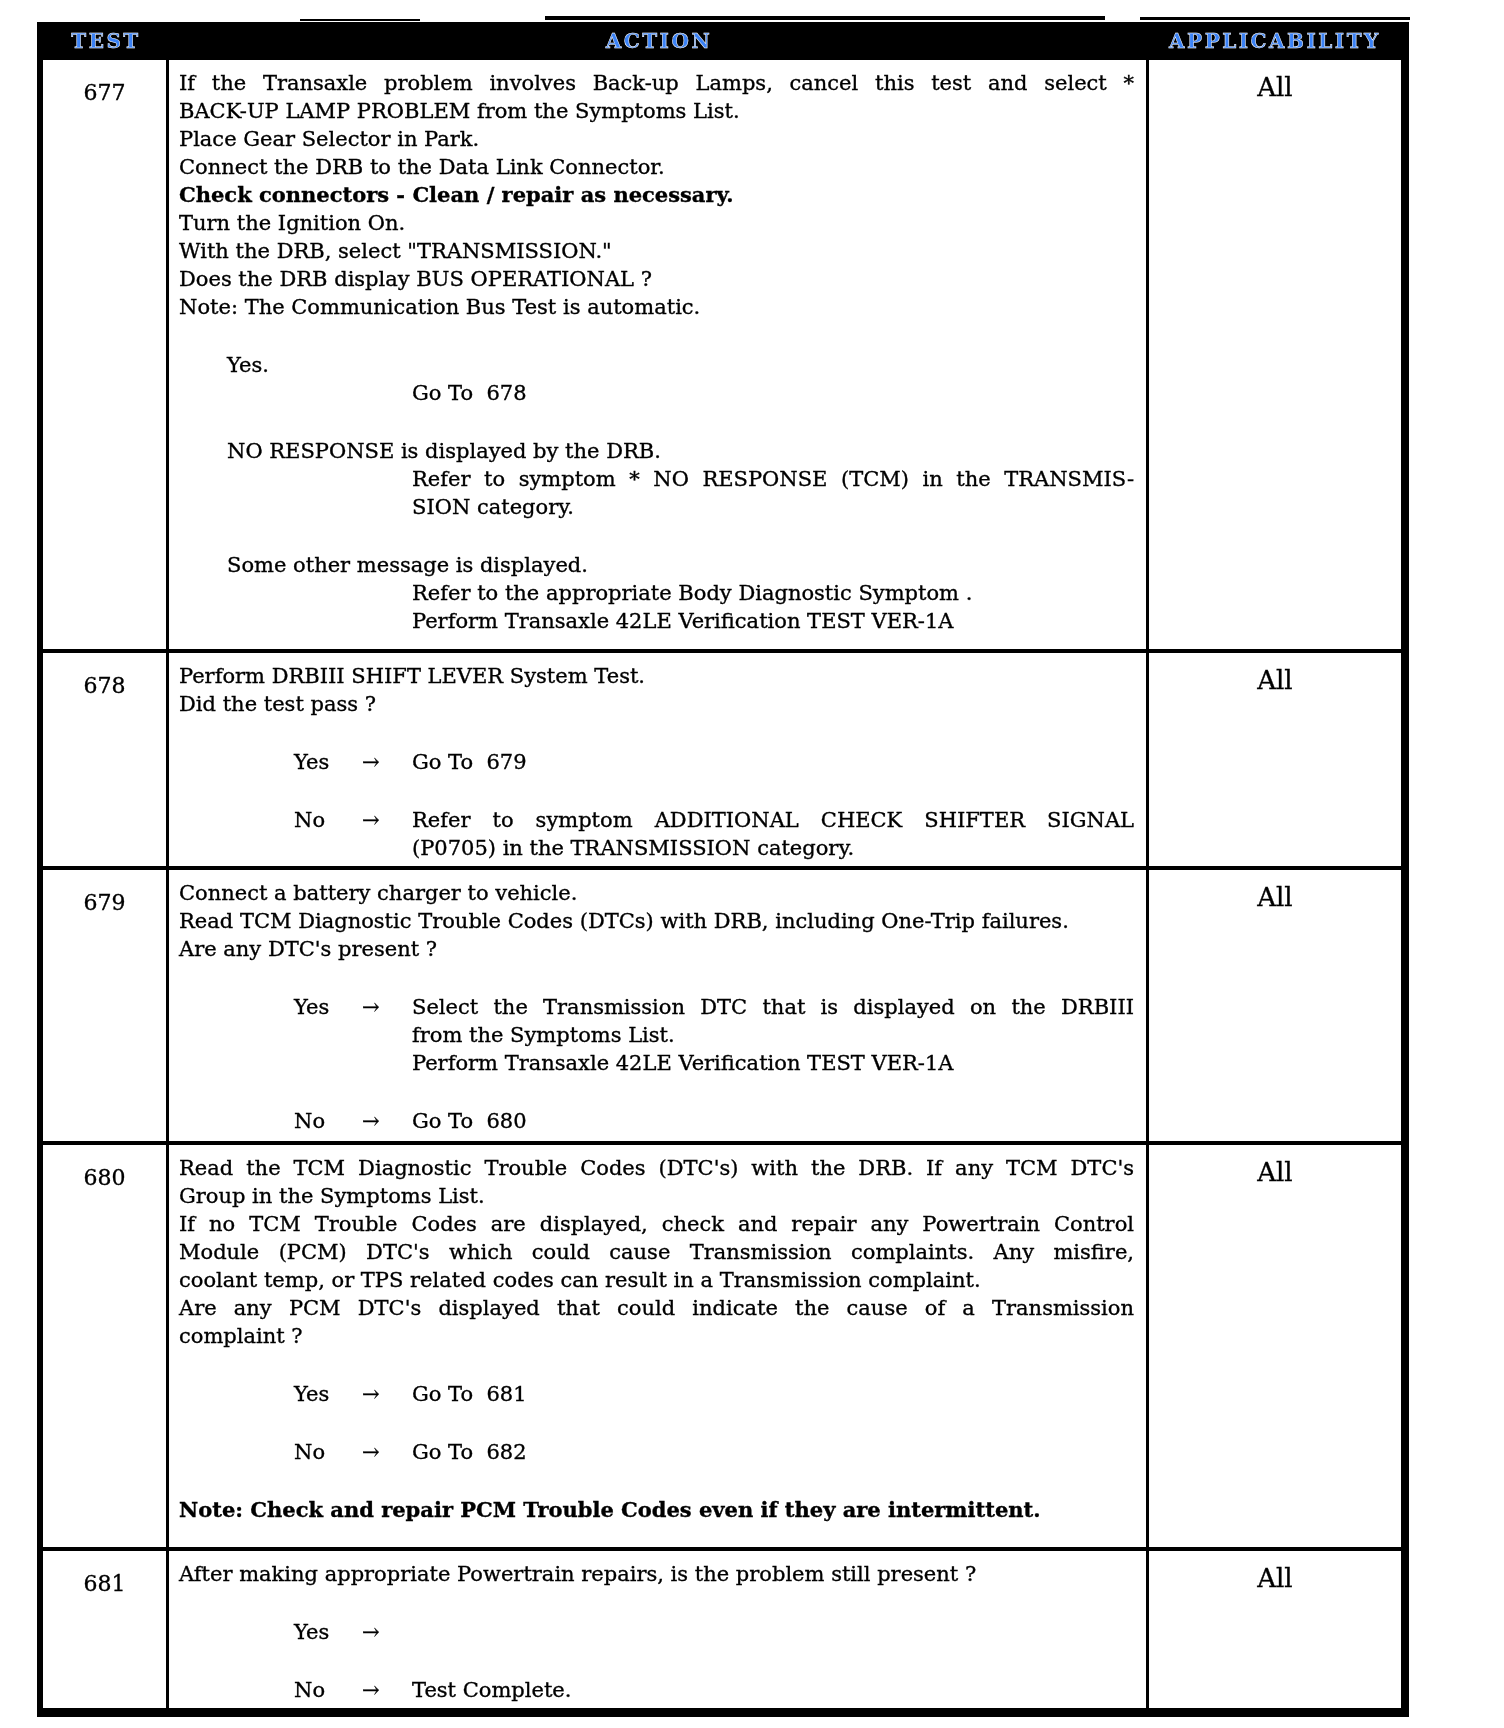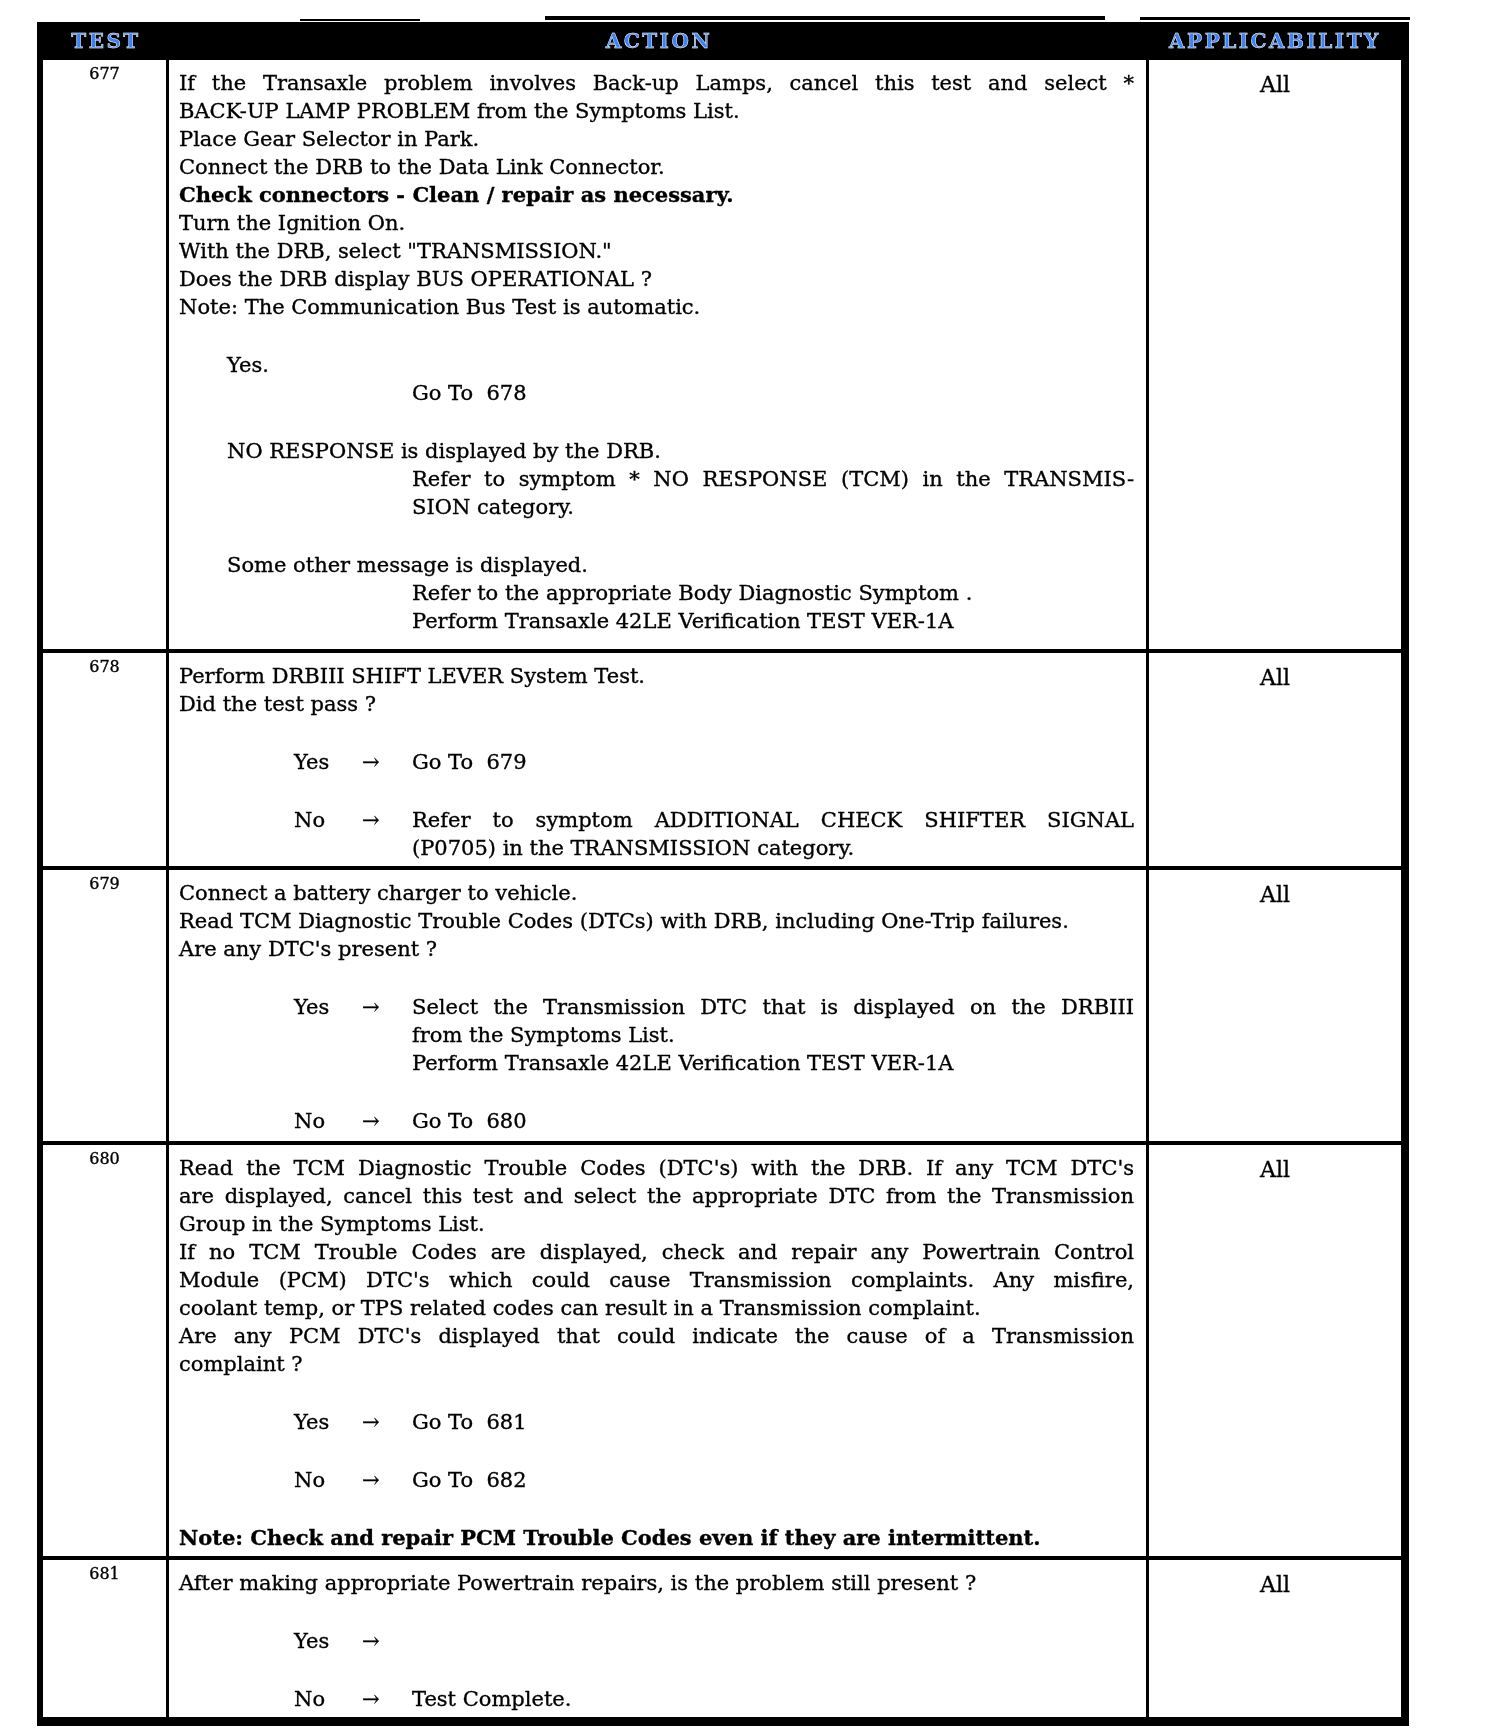--- a/index.html
+++ b/index.html
@@ -19,24 +19,24 @@
   .th{text-align:center;font-weight:bold;font-size:20px;letter-spacing:2.5px;
       -webkit-text-stroke:0.5px #fff;}
   .tbody .row{display:grid;grid-template-columns:126px 1fr 252px;border-top:4px solid #000;}
   .tbody .row:first-child{border-top:0;}
   .tbody .row:nth-child(1){min-height:589px;}
   .tbody .row:nth-child(2){min-height:210px;}
   .tbody .row:nth-child(3){min-height:271px;}
   .tbody .row:nth-child(4){min-height:402px;}
   .tbody .row:nth-child(5){min-height:140px;}
   .cell{box-sizing:border-box;-webkit-text-stroke:0.35px #000;}
-  .cell-test{border-right:3px solid #000;text-align:center;padding-top:4px;
-             font-size:16px;}
+  .cell-test{border-right:3px solid #000;text-align:center;padding-top:20px;
+             font-size:22px;}
   .cell-action{border-right:3px solid #000;padding:9px 12px 4px 10px;font-size:21px;}
-  .cell-app{text-align:center;padding-top:12px;font-size:22px;}
+  .cell-app{text-align:center;padding-top:12px;font-size:26px;}
   .line{line-height:28px;min-height:28px;white-space:pre-wrap;}
   .ind1{margin-left:48px;}
   .ind2{margin-left:233px;}
   .bold{font-weight:bold;}
   .stretch{text-align:justify;text-align-last:justify;}
   .gap{height:30px;}
   .ans{display:flex;margin-left:115px;}
   .ans .lbl{width:68px;flex:none;line-height:28px;}
   .ans .arr{width:50px;flex:none;line-height:28px;}
   .ans .txt{flex:1;min-width:0;}
@@ -131,21 +131,20 @@
                 <div class="line">Go To&nbsp; 680</div>
               </div>
             </div>
           </div>
           <div class="cell cell-app">All</div>
         </div>
         <div class="row">
           <div class="cell cell-test">680</div>
           <div class="cell cell-action">
             <div class="line stretch">Read the TCM Diagnostic Trouble Codes (DTC's) with the DRB. If any TCM DTC's</div>
-            <div class="line stretch">are displayed, cancel this test and select the appropriate DTC from the Transmission</div>
             <div class="line">Group in the Symptoms List.</div>
             <div class="line stretch">If no TCM Trouble Codes are displayed, check and repair any Powertrain Control</div>
             <div class="line stretch">Module (PCM) DTC's which could cause Transmission complaints. Any misfire,</div>
             <div class="line">coolant temp, or TPS related codes can result in a Transmission complaint.</div>
             <div class="line stretch">Are any PCM DTC's displayed that could indicate the cause of a Transmission</div>
             <div class="line">complaint ?</div>
             <div class="gap"></div>
             <div class="ans">
               <div class="lbl line">Yes</div>
               <div class="arr line">→</div>

